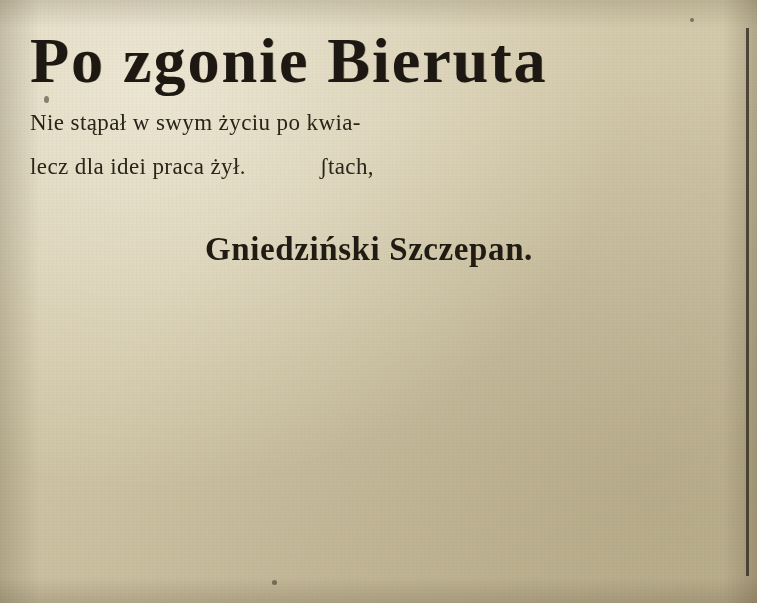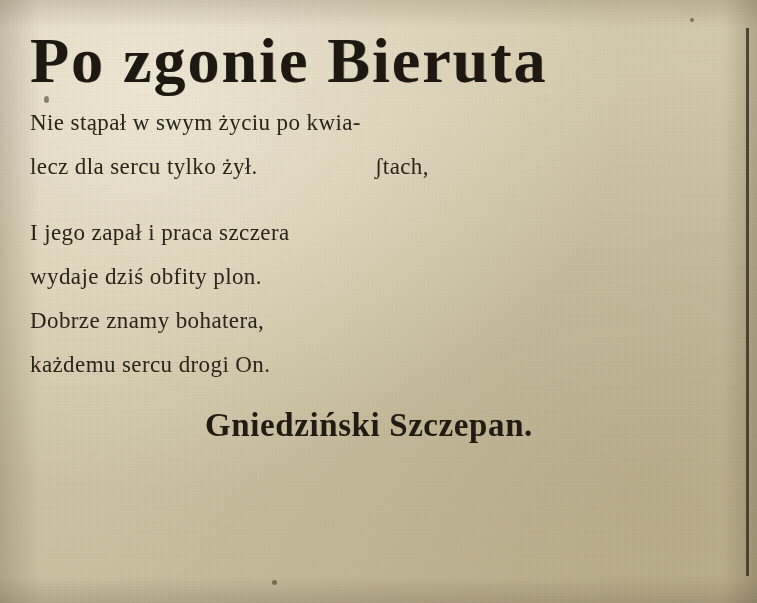--- a/index.html
+++ b/index.html
@@ -89,21 +89,21 @@
     font-family: "Liberation Serif", serif;
     font-size: 23px;
     line-height: 44px;
     white-space: pre;
     color: #2a2419;
     letter-spacing: 0.4px;
   }
 
   .verse-line .runover {
     display: inline-block;
-    margin-left: 117px;
+    margin-left: 74px;
     text-align: right;
   }
 
   .stanza-gap {
     height: 22px;
   }
 
   .signature {
     font-family: "Liberation Serif", serif;
     font-weight: bold;
@@ -138,28 +138,22 @@
   <div class="speck" style="left:44px; top:96px; width:5px; height:7px;"></div>
   <div class="speck" style="left:272px; top:580px; width:5px; height:5px;"></div>
   <div class="speck" style="left:690px; top:18px; width:4px; height:4px;"></div>
 
   <div id="content">
 
     <h1 class="headline">Po zgonie Bieruta</h1>
 
     <div class="stanza">
       <div class="verse-line"><span>Nie stąpał w swym życiu po kwia-</span></div>
-      <div class="verse-line"><span>lecz dla sercu tylko żył.</span><span class="runover">ʃtach,</span></div>
+      <div class="verse-line"><span>lecz dla idei praca żył.</span><span class="runover">ʃtach,</span></div>
     </div>
 
     <div class="stanza-gap"></div>
 
-    <div class="stanza">
-      <div class="verse-line"><span>I jego zapał i praca szczera</span></div>
-      <div class="verse-line"><span>wydaje dziś obfity plon.</span></div>
-      <div class="verse-line"><span>Dobrze znamy bohatera,</span></div>
-      <div class="verse-line"><span>każdemu sercu drogi On.</span></div>
-    </div>
 
     <div class="signature">Gniedziński Szczepan.</div>
 
   </div>
 </div>
 
 </body></html>

